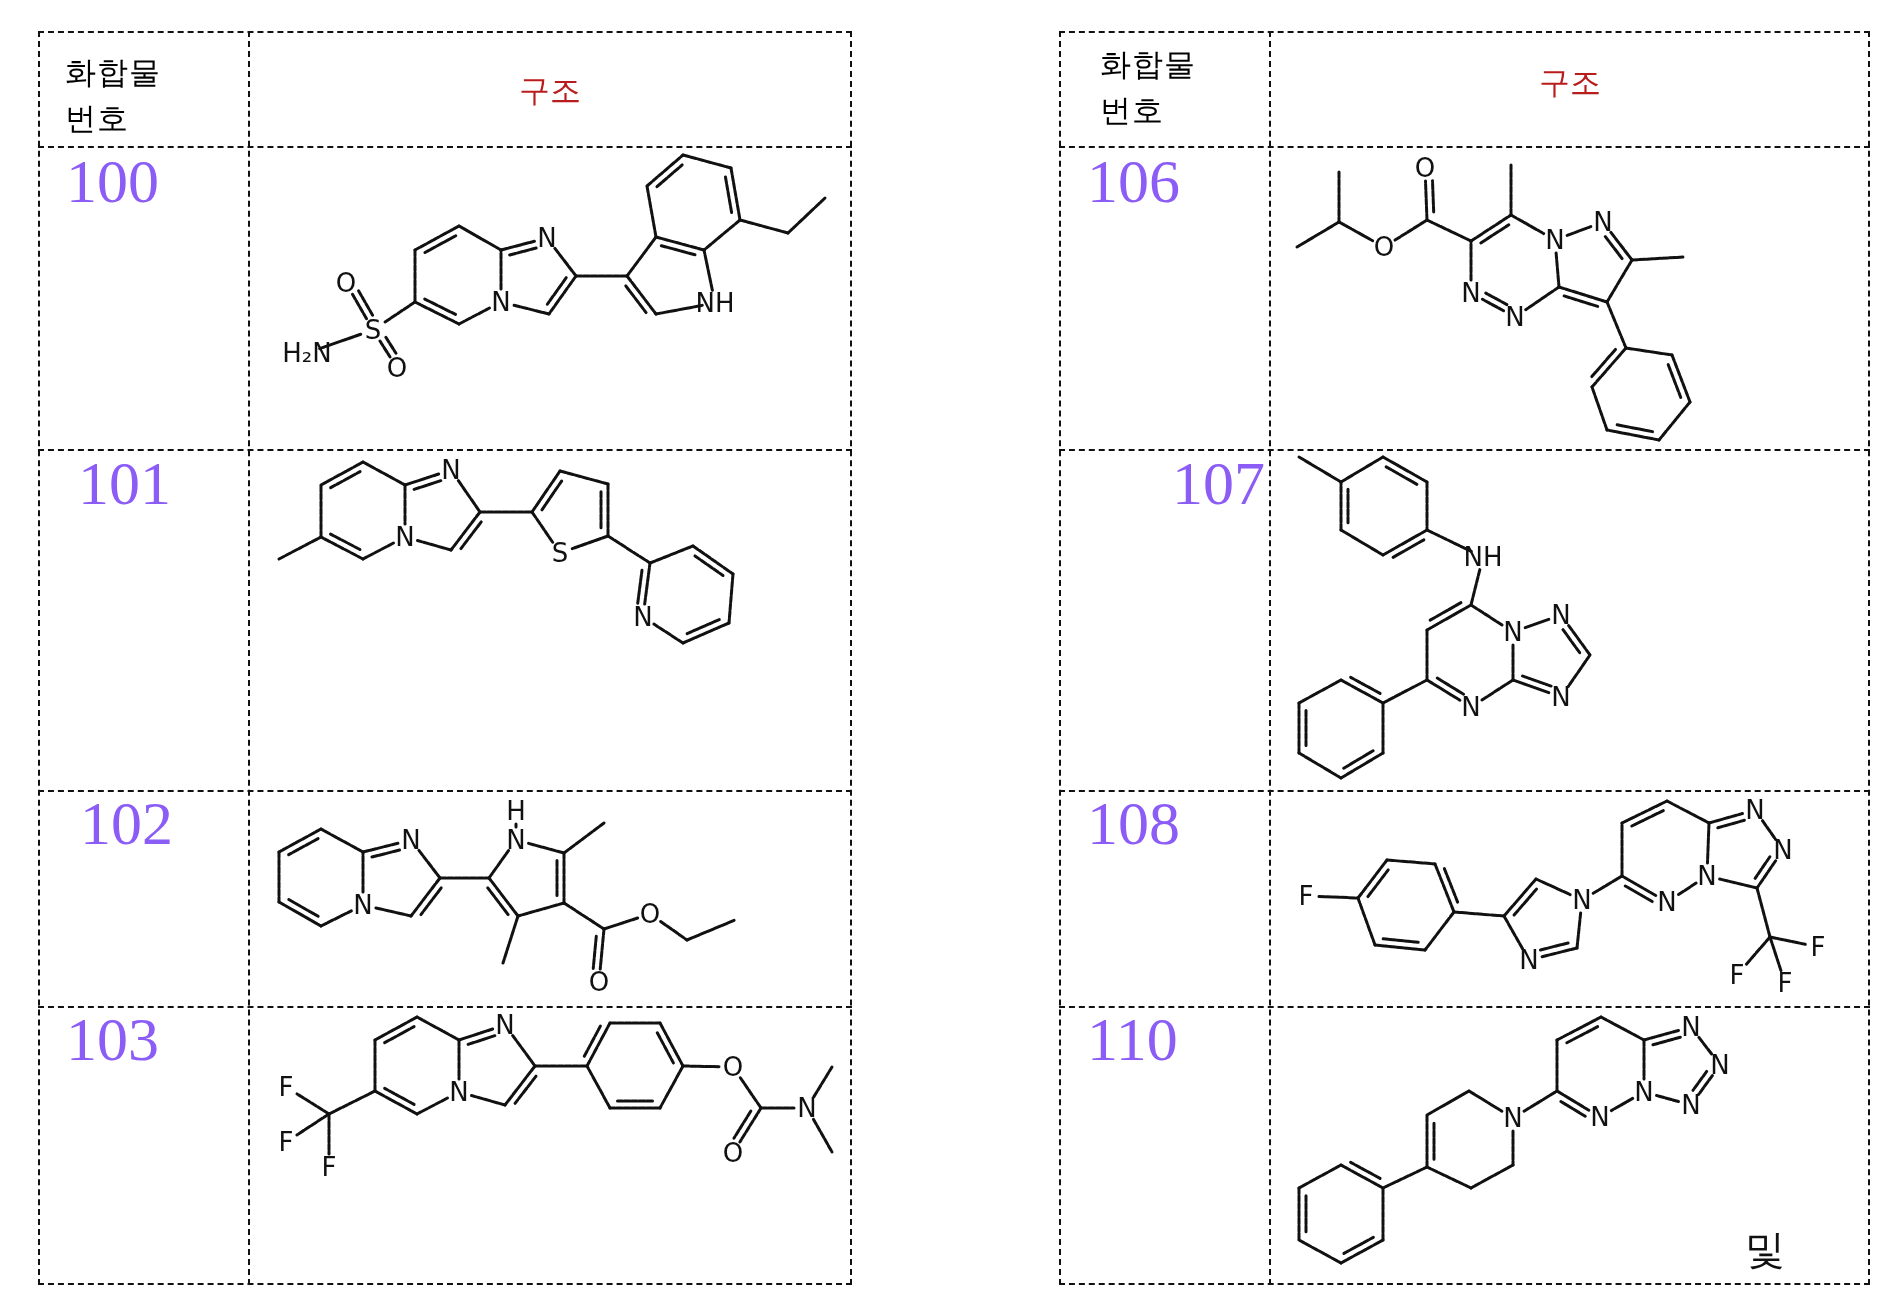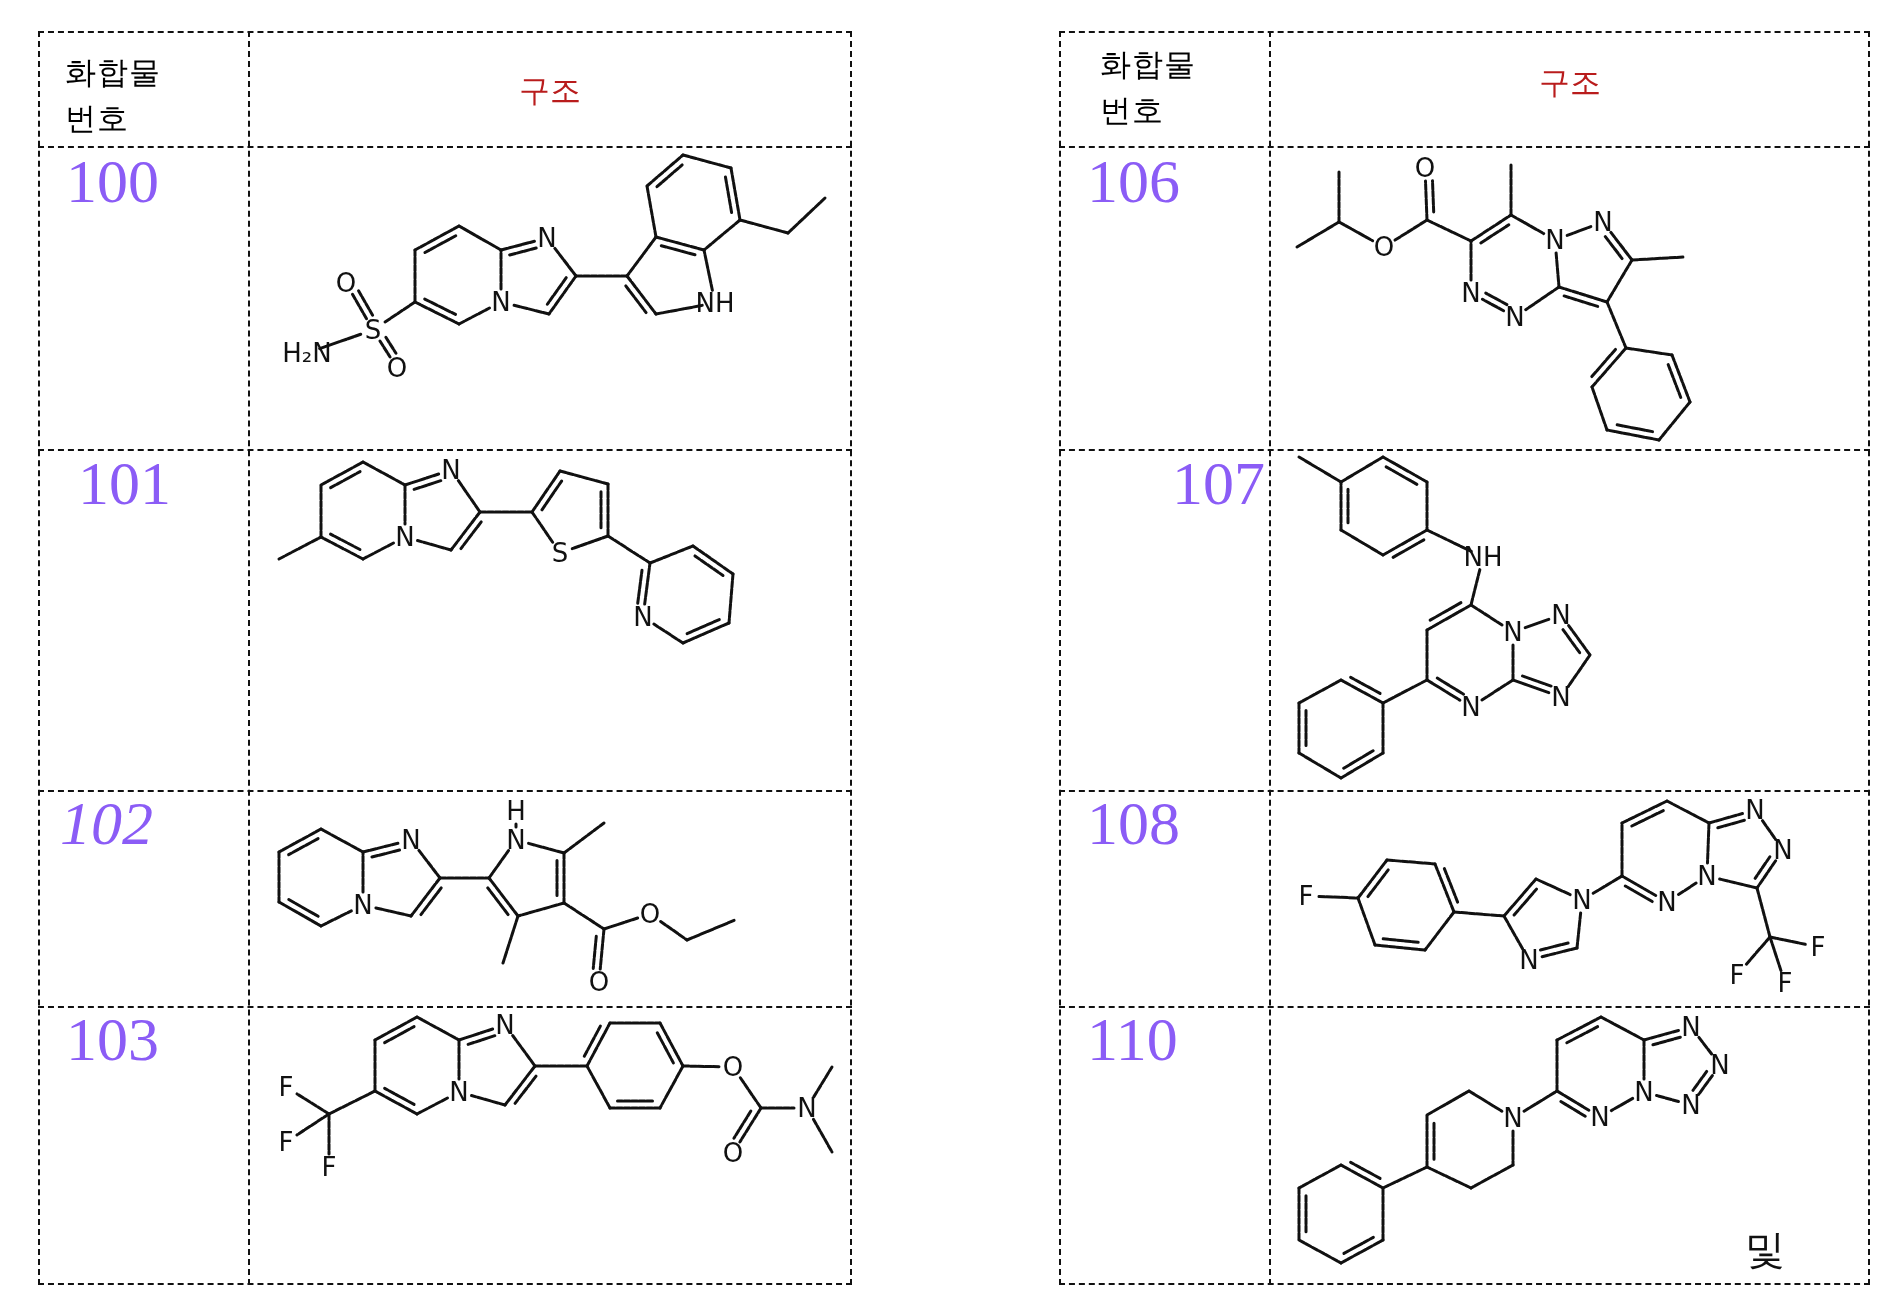--- a/index.html
+++ b/index.html
@@ -26,21 +26,21 @@
 <div class="hline" style="left:38px; top:1006px; width:814px;"></div>
 
 <div class="hdr-num" style="left:65px; top:50px;">
   <div>화합물</div>
   <div>번호</div>
 </div>
 <div class="hdr-struct" style="left:250px; top:70px; width:600px;">구조</div>
 
 <div class="cnum" style="left:66px; top:158px;">100</div>
 <div class="cnum" style="left:66px; top:460px;margin-left:12px;">101</div>
-<div class="cnum" style="left:60px; top:800px;font-style:italic;">102</div>
+<div class="cnum" style="left:80px; top:800px;">102</div>
 <div class="cnum" style="left:66px; top:1016px;text-align:right;">103</div>
 
 <div class="tbl" style="left:1059px; top:31px; width:811px; height:1254px;"></div>
 <div class="vline" style="left:1269px; top:31px; height:1254px;"></div>
 <div class="hline" style="left:1059px; top:146px; width:811px;"></div>
 <div class="hline" style="left:1059px; top:449px; width:811px;"></div>
 <div class="hline" style="left:1059px; top:790px; width:811px;"></div>
 <div class="hline" style="left:1059px; top:1006px; width:811px;"></div>
 
 <div class="hdr-num" style="left:1100px; top:42px;">

